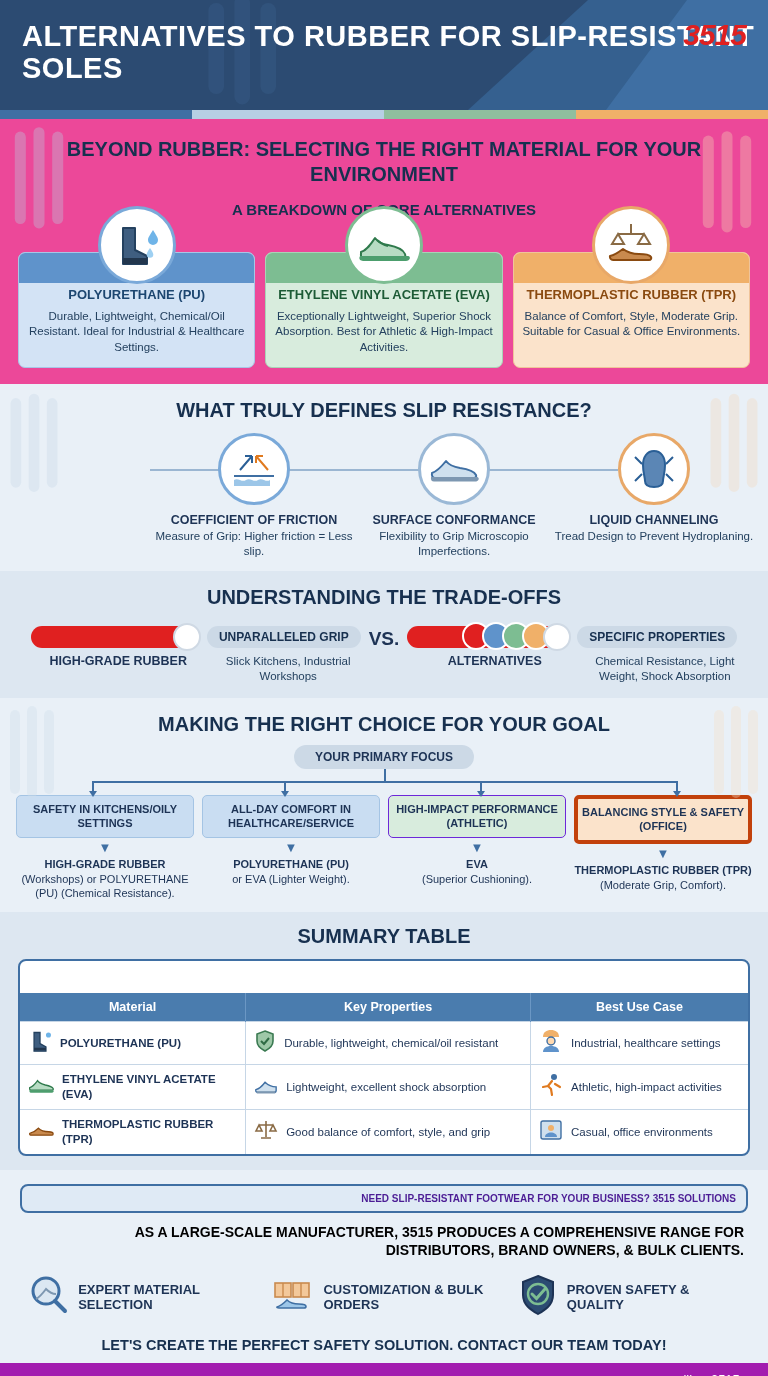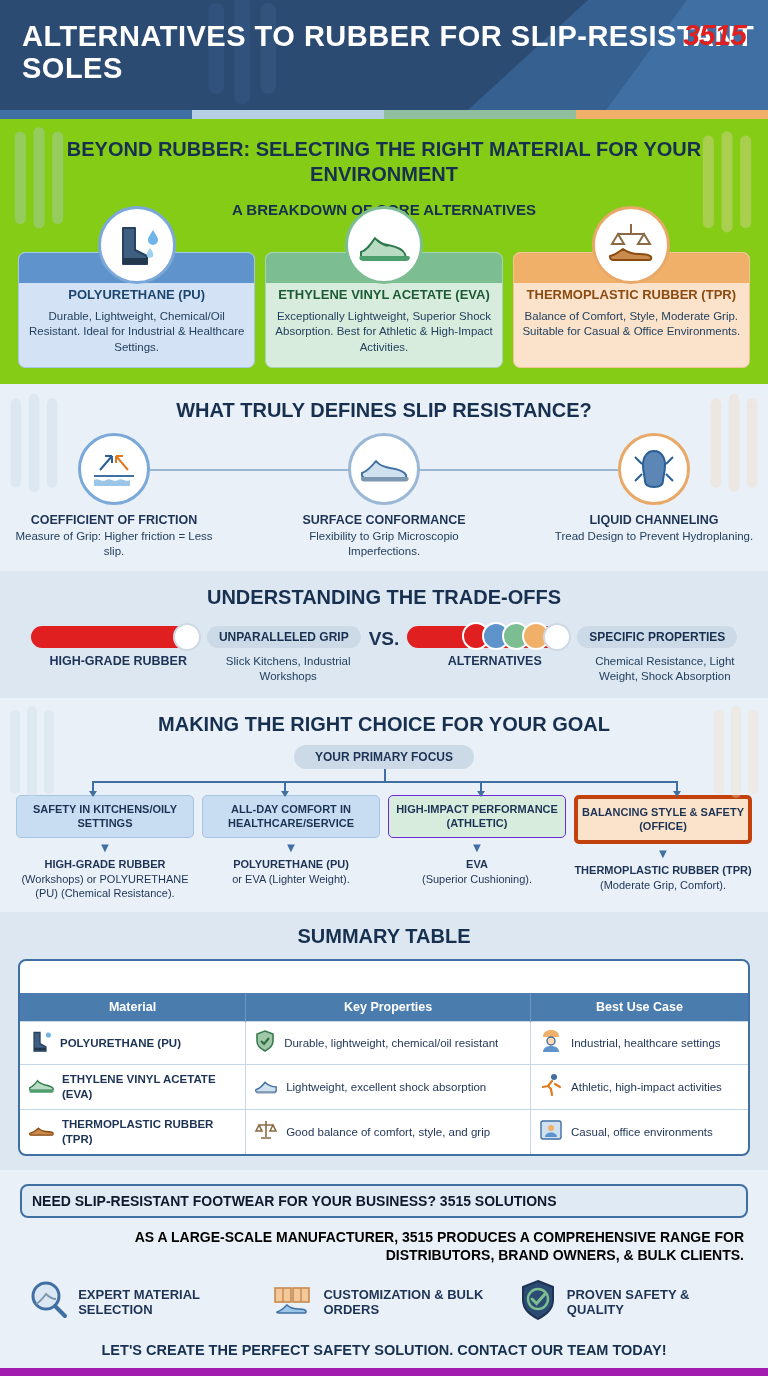--- a/index.html
+++ b/index.html
@@ -70,21 +70,21 @@
   }
   .sub-title {
     text-align: center;
     font-size: 15px;
     font-weight: bold;
     color: #17304f;
     text-transform: uppercase;
   }
 
   
-  .s1 { background: #84cc16; padding: 18px 0 16px; }
+  .s1 { background: #ec4899; padding: 18px 0 16px; }
   .s1 .sec-title { margin-bottom: 12px; }
   .cards { display: flex; justify-content: center; gap: 10px; padding: 0 18px; margin-top: 34px; }
   .card {
     flex: 1;
     border-radius: 7px;
     position: relative;
     padding: 34px 8px 12px;
     text-align: center;
   }
   .card.pu { background: #d3e3f5; border: 1px solid #a8c6e6; }
@@ -111,21 +111,21 @@
   .card.tpr .cname { color: #8a4a10; }
   .card .cdesc { font-size: 11.5px; line-height: 1.35; color: #24415f; }
   .card .band-top { position: absolute; left: 0; right: 0; top: 0; height: 30px; border-radius: 6px 6px 0 0; }
   .card.pu .band-top { background: #5f93cb; }
   .card.eva .band-top { background: #7dbd92; }
   .card.tpr .band-top { background: #f0b069; }
 
   
   .s2 { background: #e9f0f7; padding: 14px 0 12px; }
   .s2 .sec-title { margin-bottom: 10px; }
-  .pillars { display: flex; justify-content: space-between; padding: 0 14px; position: relative; }
+  .pillars { display: flex; justify-content: flex-end; padding: 0 14px; position: relative; }
   .pillars:before {
     content: ""; position: absolute; top: 36px; left: 150px; right: 150px;
     height: 2px; background: #9bb6d2;
   }
   .pillar { width: 200px; text-align: center; position: relative; z-index: 2; }
   .pillar .circ {
     width: 72px; height: 72px; border-radius: 50%;
     background: #fff; margin: 0 auto 8px;
     display: flex; align-items: center; justify-content: center;
   }
@@ -211,22 +211,22 @@
     vertical-align: middle;
   }
   tbody td:last-child { border-right: none; }
   tbody td.mat { font-weight: bold; width: 31%; }
   tbody td .cellflex { display: flex; align-items: center; gap: 8px; }
 
   
   .s6 { background: #e9f0f7; padding: 14px 0 10px; }
   .cta-box {
     margin: 0 20px; border: 2px solid #3f6fa3; border-radius: 8px;
-    background: #dfeaf5; text-align: left; padding: 7px 10px;
-    font-size: 14px; font-weight: bold; text-transform: uppercase; color: #0f172a;
+    background: #dfeaf5; text-align: right; padding: 7px 10px;
+    font-size: 10px; font-weight: bold; text-transform: uppercase; color: #4c1d95;
   }
   .cta-sub {
     text-align: right; font-size: 14px; font-weight: bold; line-height: 1.3;
     margin: 10px 24px 0; color: #000000; text-transform: uppercase;
   }
   .benefits { display: flex; justify-content: space-around; margin-top: 14px; padding: 0 16px; }
   .benefit { display: flex; align-items: center; gap: 8px; width: 225px; }
   .benefit .btxt { font-size: 13px; font-weight: bold; line-height: 1.2; text-transform: uppercase; }
   .closing {
     text-align: center; font-size: 14.5px; font-weight: bold;

